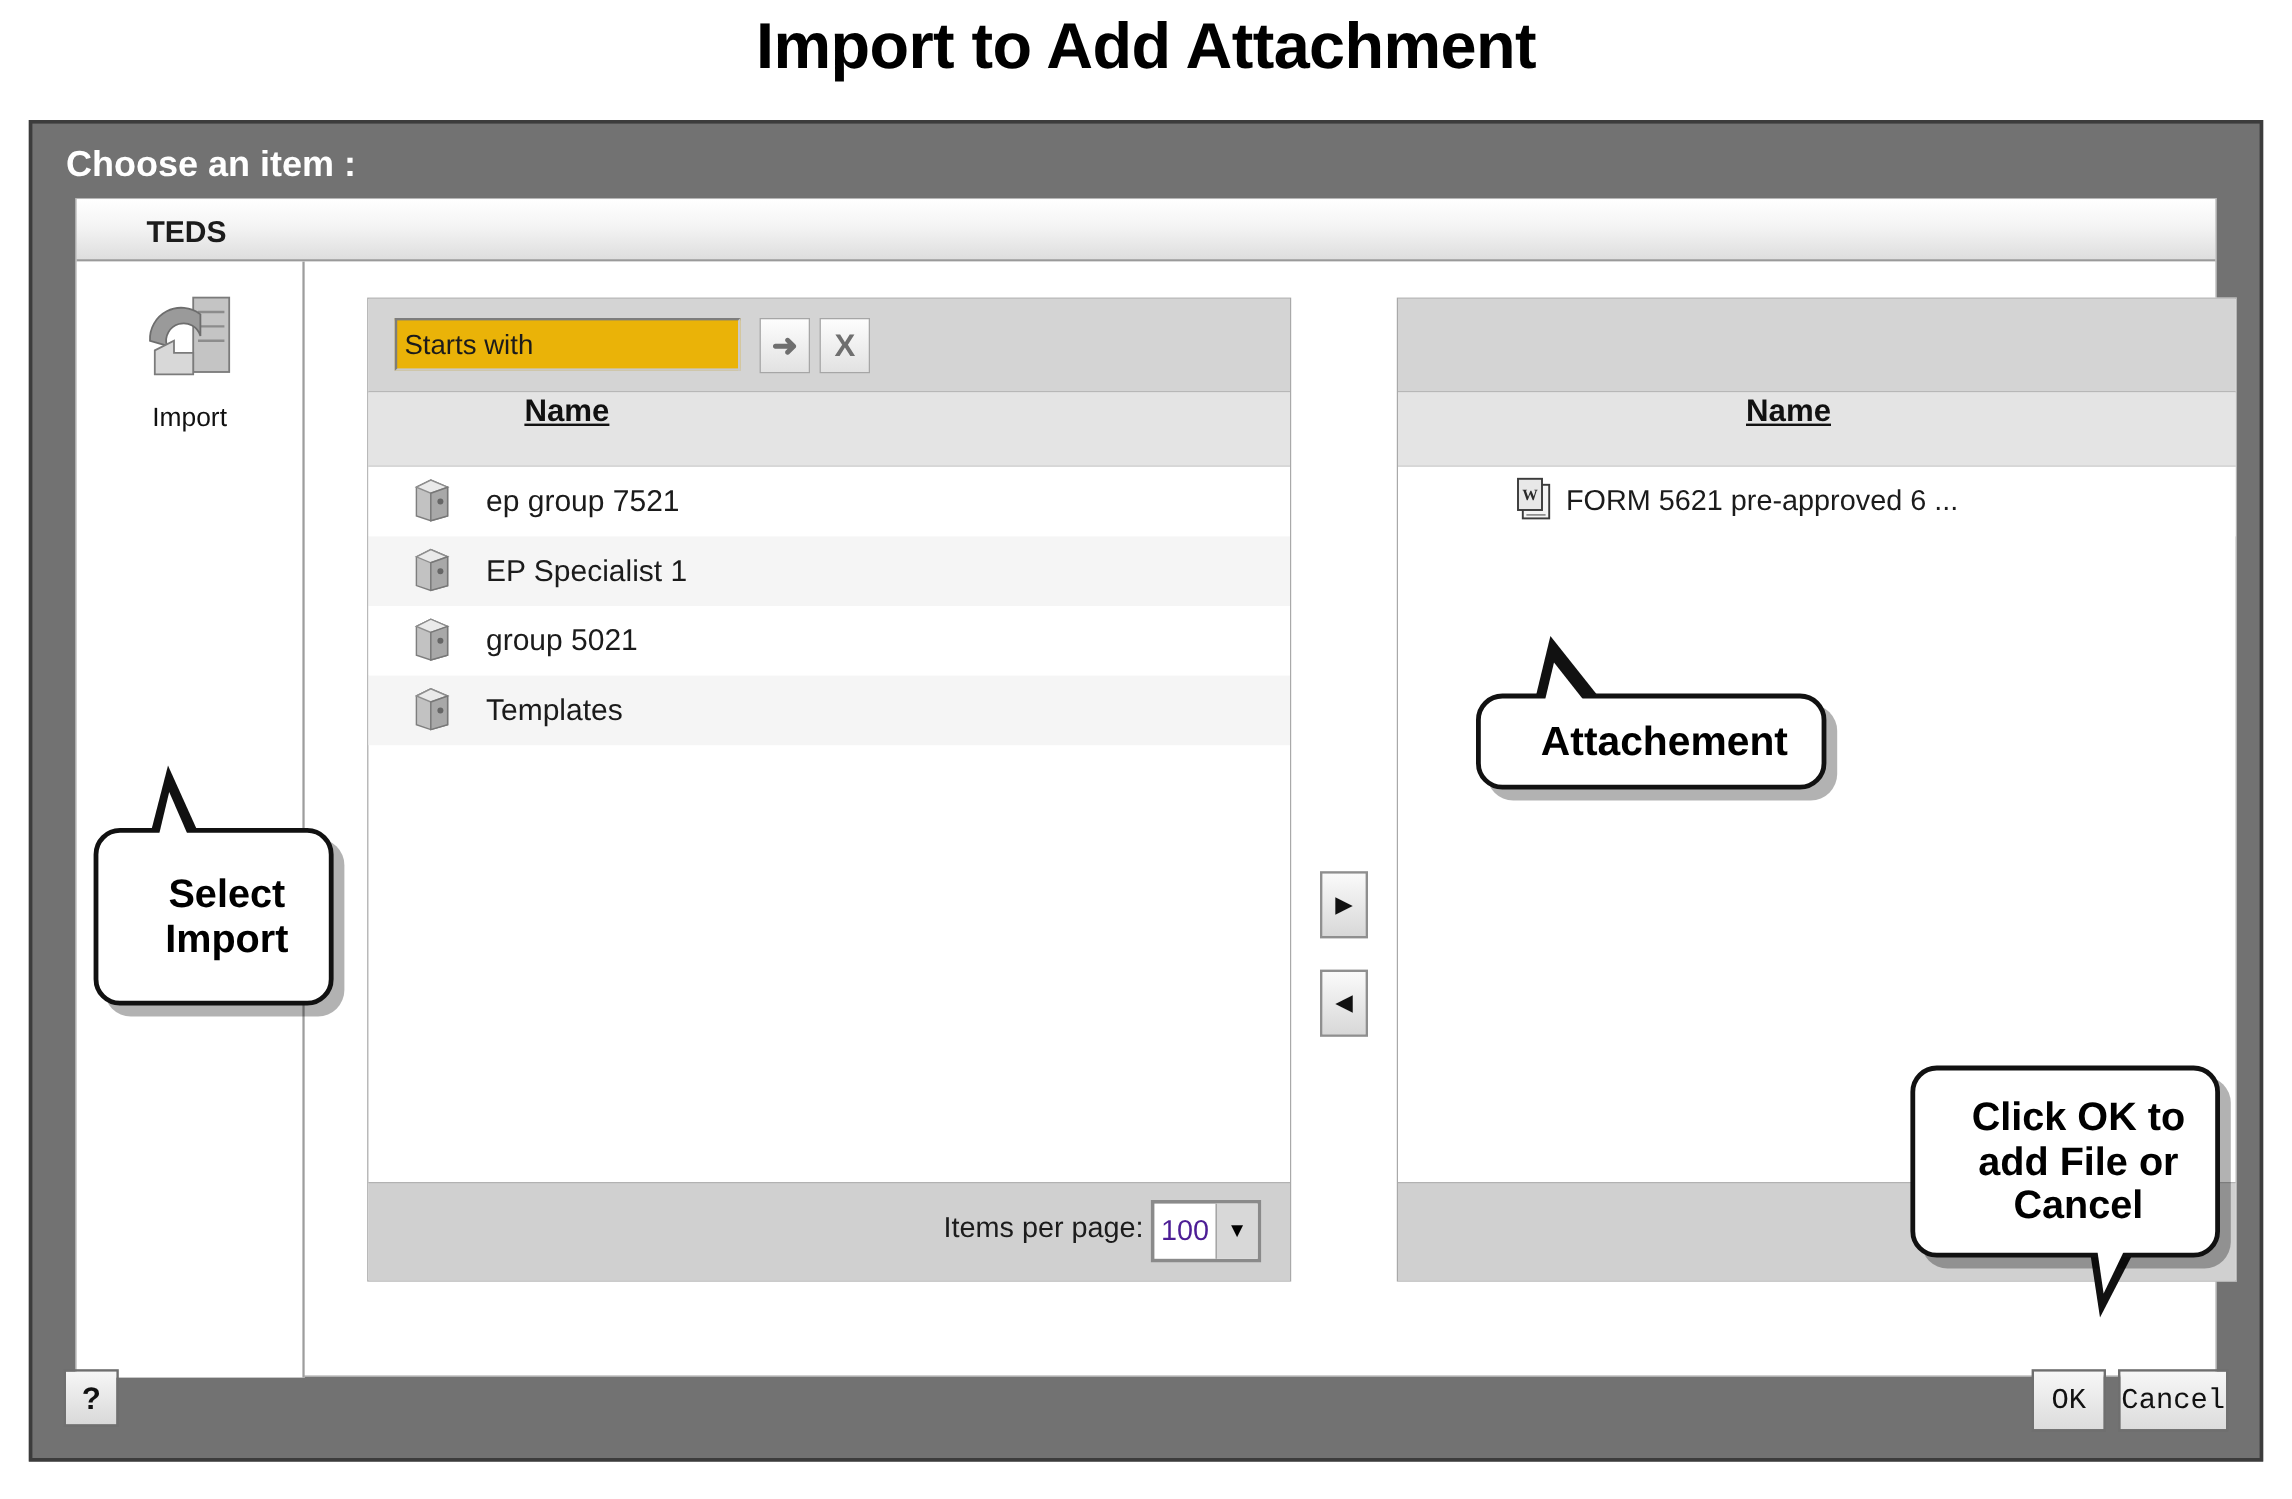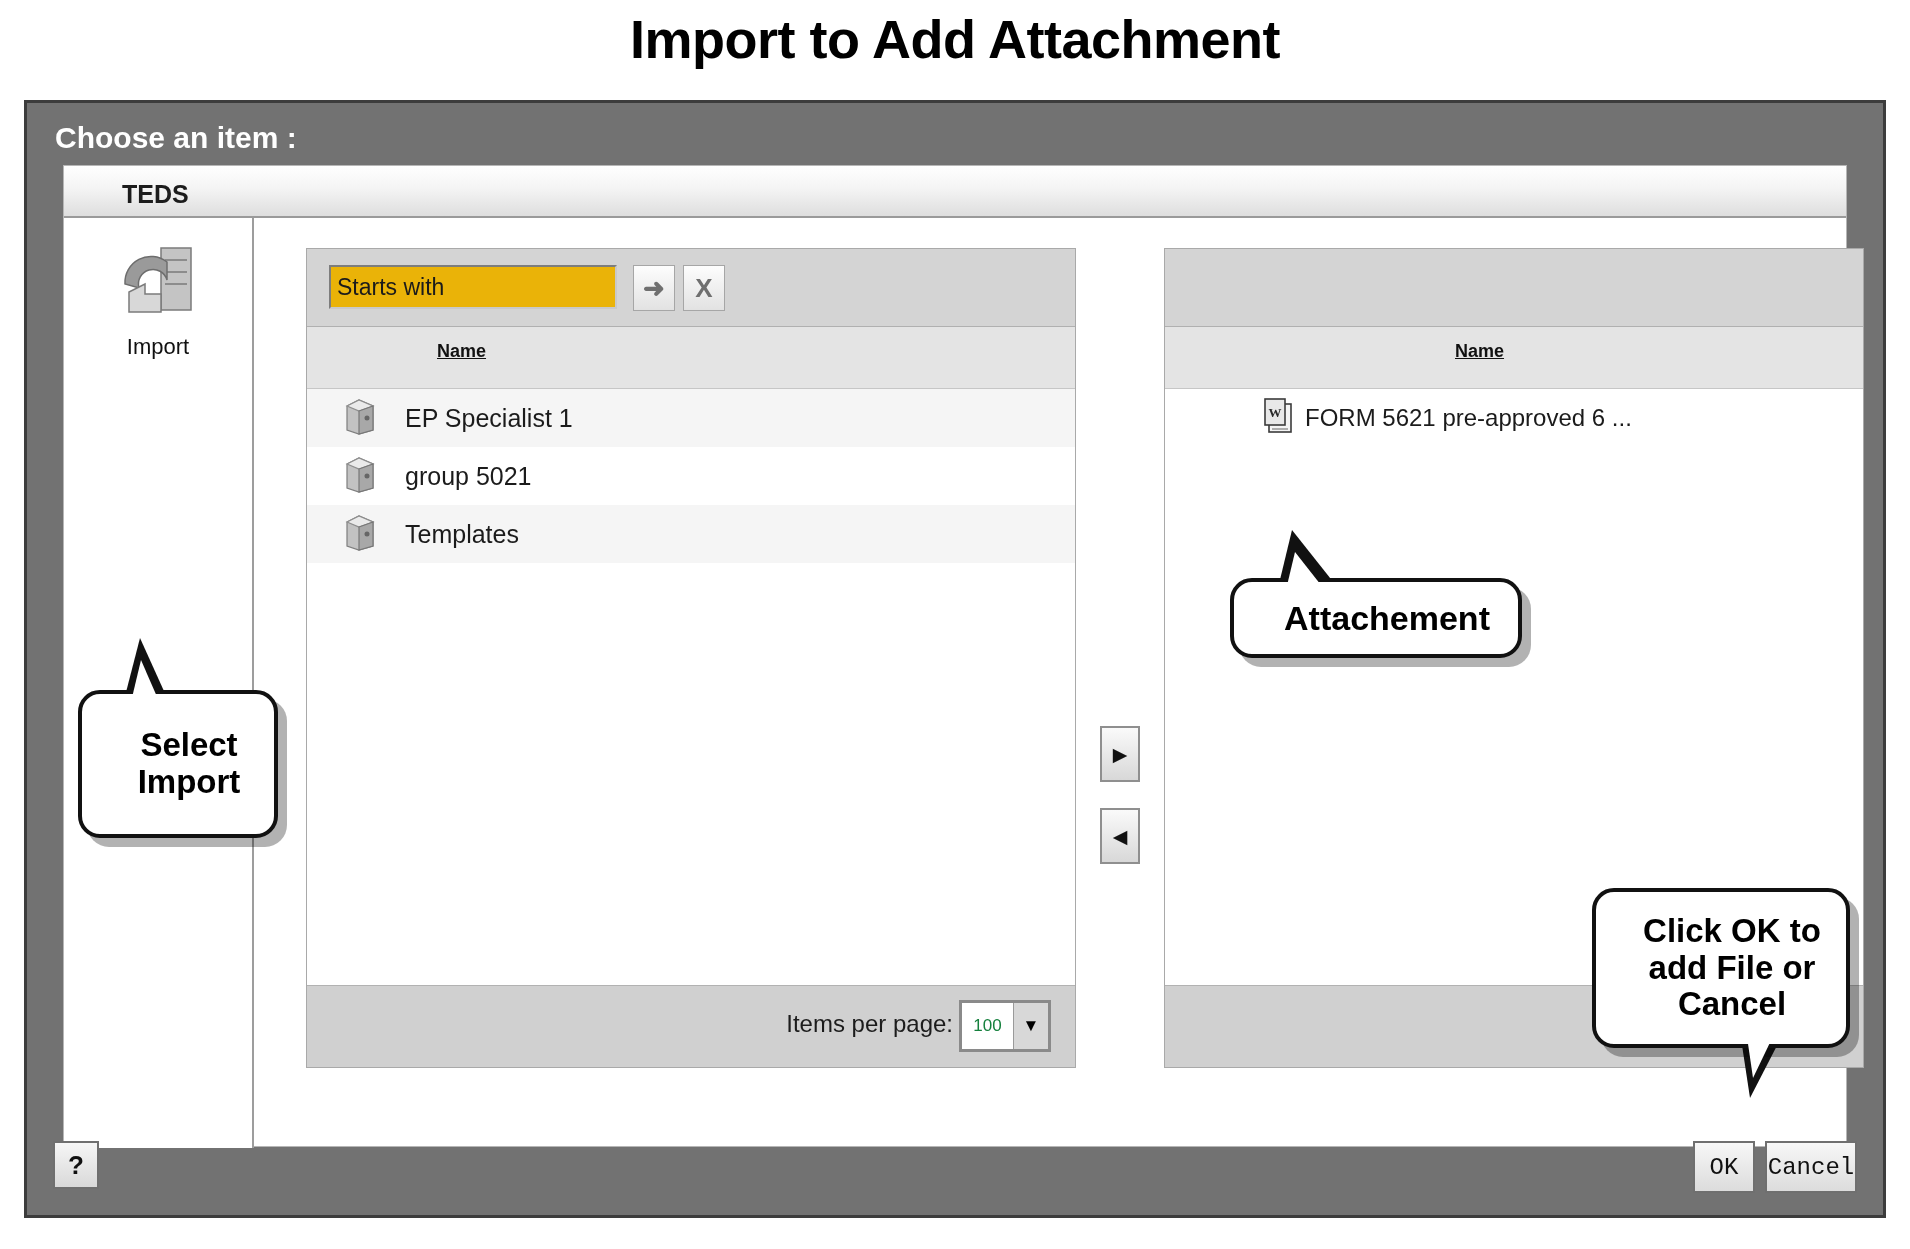--- a/index.html
+++ b/index.html
@@ -165,22 +165,22 @@
 
   .col-header {
     position: relative;
     height: 62px;
     background: #e4e4e4;
     border-bottom: 1px solid #c6c6c6;
     box-sizing: border-box;
   }
   .col-header-title {
     position: absolute;
-    top: 14px;
-    font-size: 18px;
+    top: 0;
+    font-size: 26px;
     font-weight: bold;
     color: #111;
     text-decoration: underline;
   }
   .panel-left  .col-header-title { left: 130px; }
   .panel-right .col-header-title { left: 290px; }
 
   .list { position: relative; }
   .row {
     position: relative;
@@ -223,21 +223,21 @@
     width: 92px; height: 52px;
     border: 3px solid #8a8a8a;
     background: #ffffff;
     box-sizing: border-box;
     display: flex; align-items: stretch;
     cursor: pointer;
   }
   .ipp-value {
     flex: 1;
     display: flex; align-items: center; justify-content: center;
-    font-size: 17px; color: #15803d;
+    font-size: 24px; color: #4c1d95;
   }
   .ipp-arrow {
     width: 34px;
     background: #d8d8d8;
     border-left: 1px solid #9a9a9a;
     display: flex; align-items: center; justify-content: center;
     font-size: 17px; color: #000;
   }
 
   
@@ -410,20 +410,31 @@
             <div class="sq-btn go">➜</div>
             <div class="sq-btn clr">X</div>
           </div>
 
           <div class="col-header">
             <div class="col-header-title">Name</div>
           </div>
 
           <div class="list">
 
+            <div class="row">
+              <span>
+                <svg width="34" height="40" viewBox="0 0 34 40">
+                  <polygon points="4,10 16,4 30,10 30,34 16,38 4,34" fill="#c2c2c2" stroke="#7e7e7e" stroke-width="1.2"></polygon>
+                  <polygon points="4,10 16,4 30,10 16,15" fill="#eaeaea" stroke="#8e8e8e" stroke-width="1.2"></polygon>
+                  <polygon points="16,15 30,10 30,34 16,38" fill="#a8a8a8" stroke="#777" stroke-width="1.2"></polygon>
+                  <circle cx="24" cy="22" r="2.5" fill="#666"></circle>
+                </svg>
+              </span>
+              <span class="row-label">ep group 7521</span>
+            </div>
 
             <div class="row alt">
               <span>
                 <svg width="34" height="40" viewBox="0 0 34 40">
                   <polygon points="4,10 16,4 30,10 30,34 16,38 4,34" fill="#c2c2c2" stroke="#7e7e7e" stroke-width="1.2"></polygon>
                   <polygon points="4,10 16,4 30,10 16,15" fill="#eaeaea" stroke="#8e8e8e" stroke-width="1.2"></polygon>
                   <polygon points="16,15 30,10 30,34 16,38" fill="#a8a8a8" stroke="#777" stroke-width="1.2"></polygon>
                   <circle cx="24" cy="22" r="2.5" fill="#666"></circle>
                 </svg>
               </span>

